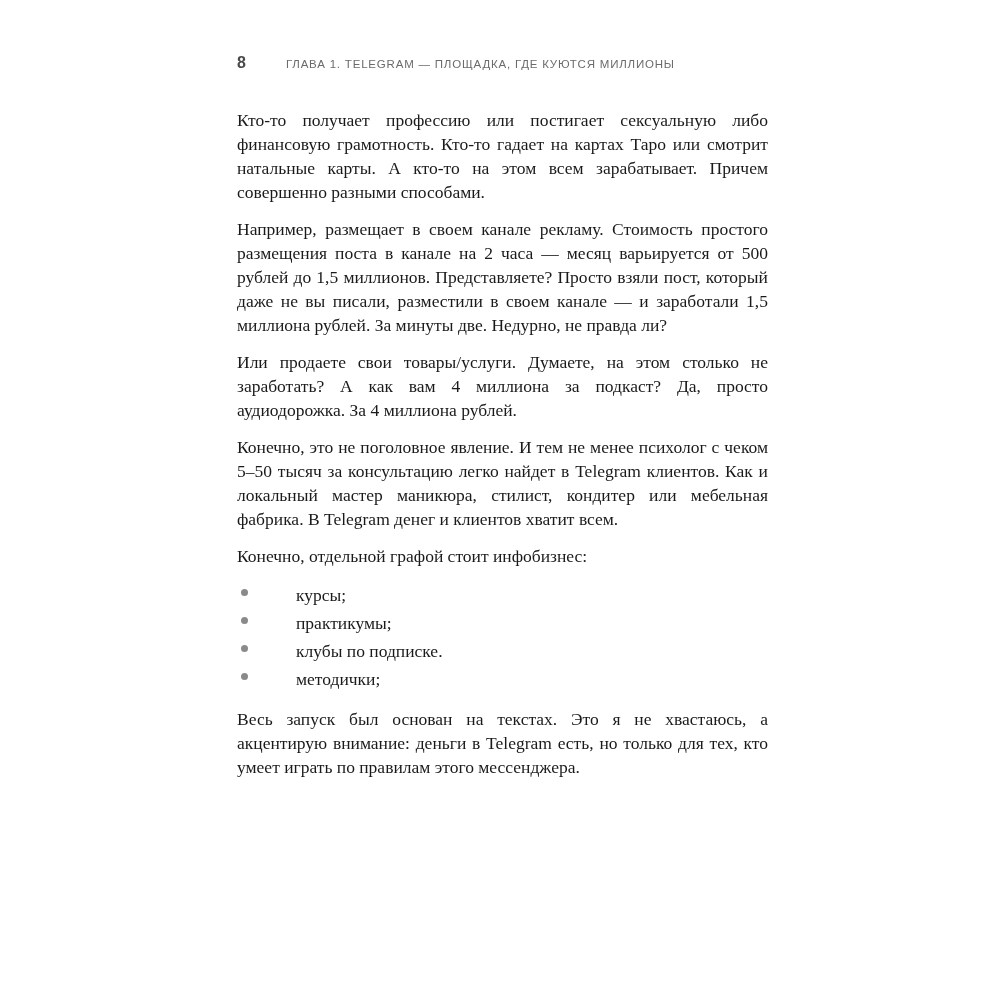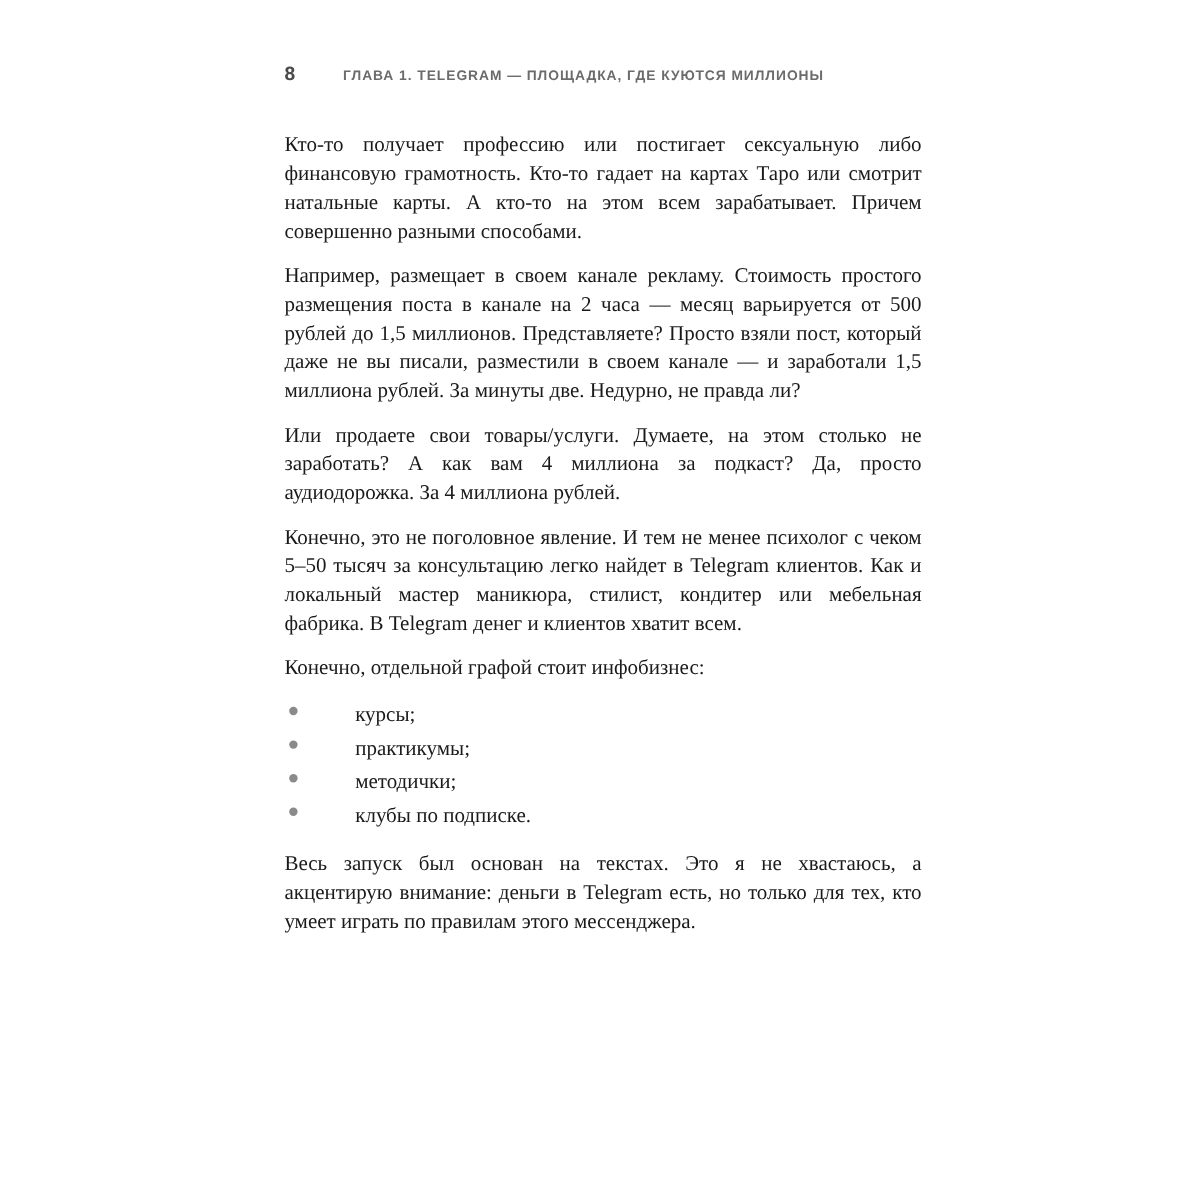--- a/index.html
+++ b/index.html
@@ -25,21 +25,21 @@
     color: #595959;
     margin-bottom: 36px;
   }
   .page-number {
     font-size: 16px;
     font-weight: 700;
     color: #4a4a4a;
   }
   .chapter-title {
     font-size: 11.5px;
-    font-weight: 700;
+    font-weight: 400;
     letter-spacing: 0.8px;
     text-transform: uppercase;
     color: #6b6b6b;
   }
   .body-text p {
     font-size: 17.5px;
     line-height: 24px;
     text-align: justify;
     margin: 0 0 13px 0;
   }
@@ -90,25 +90,25 @@
       <li>
         <span class="bullet"></span>
         <span>курсы;</span>
       </li>
       <li>
         <span class="bullet"></span>
         <span>практикумы;</span>
       </li>
       <li>
         <span class="bullet"></span>
-        <span>методички;</span>
+        <span>клубы по подписке.</span>
       </li>
       <li>
         <span class="bullet"></span>
-        <span>клубы по подписке.</span>
+        <span>методички;</span>
       </li>
     </ul>
 
     <p>Весь запуск был основан на текстах. Это я не хвастаюсь, а акцентирую внимание: деньги в Telegram есть, но только для тех, кто умеет играть по правилам этого мессенджера.</p>
 
   </div>
 
 </div>
 
 </body></html>

